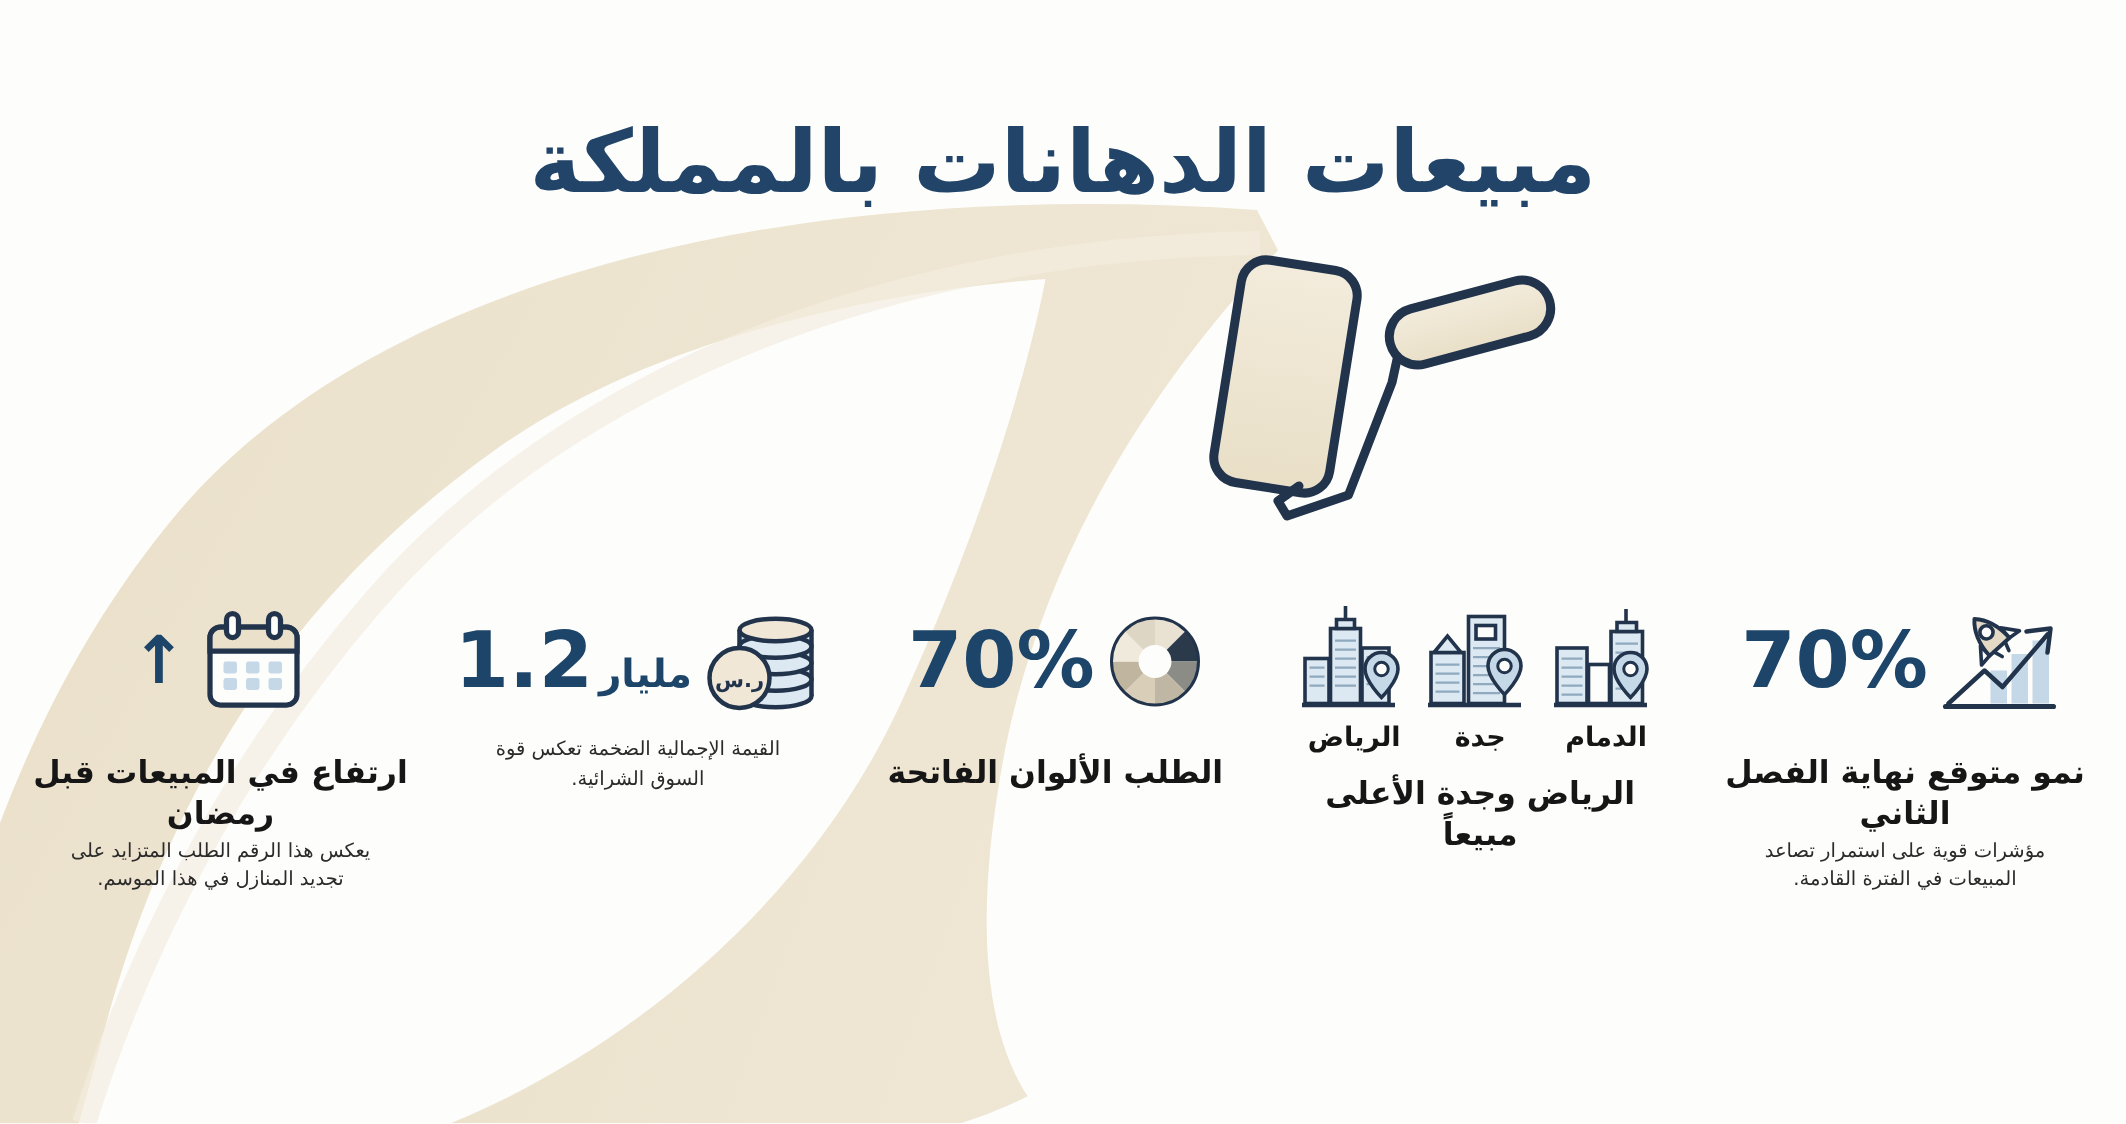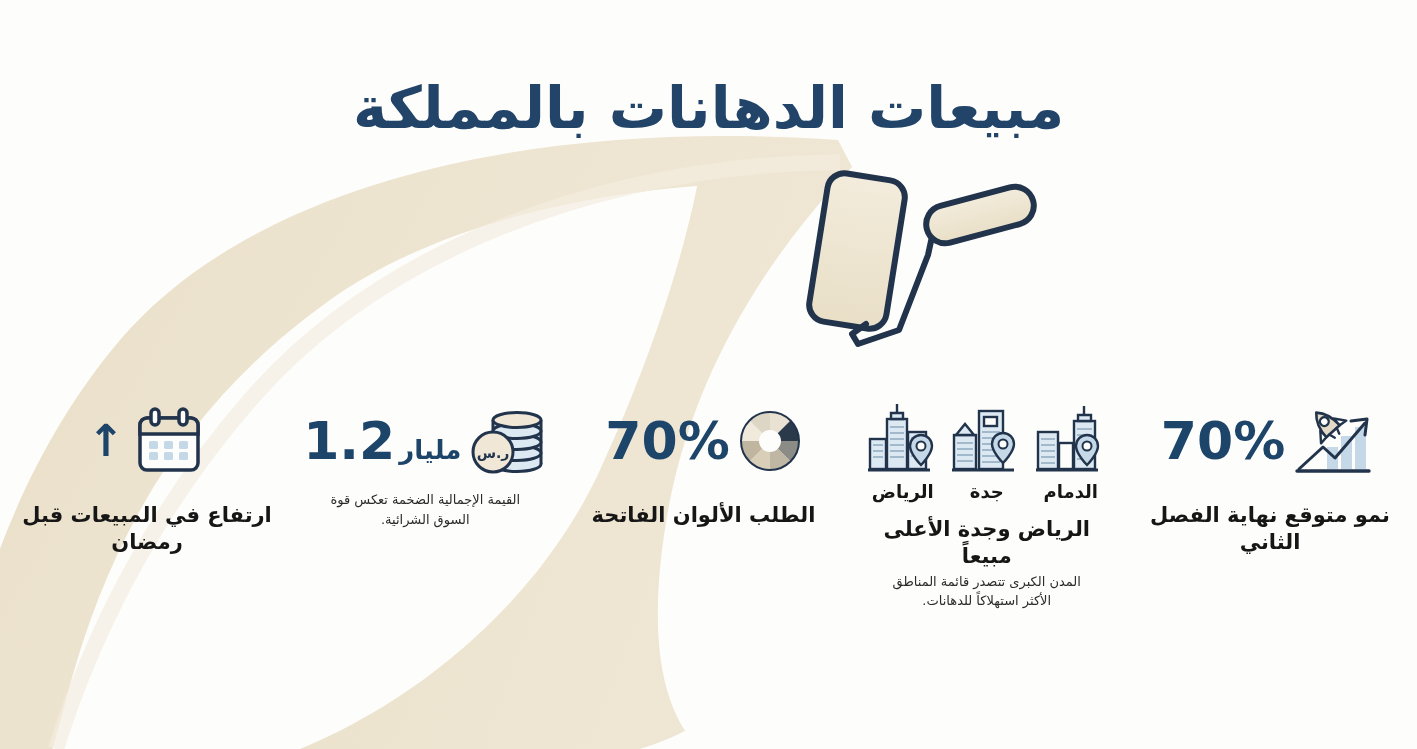--- a/index.html
+++ b/index.html
@@ -221,20 +221,21 @@
             <rect x="17" y="37" width="9" height="8" rx="1.6"></rect>
             <rect x="32" y="37" width="9" height="8" rx="1.6"></rect>
             <rect x="47" y="37" width="9" height="8" rx="1.6"></rect>
             <rect x="17" y="48" width="9" height="8" rx="1.6"></rect>
             <rect x="32" y="48" width="9" height="8" rx="1.6"></rect>
             <rect x="47" y="48" width="9" height="8" rx="1.6"></rect>
           </g>
         </svg>
       </div>
       <div class="stat-heading">ارتفاع في المبيعات قبل رمضان</div>
+      <div class="stat-body">يعكس هذا الرقم الطلب المتزايد على تجديد المنازل في هذا الموسم.</div>
     </div>
 
     <div class="stat-card">
       <div class="stat-figure-row">
         <div class="stat-value">
           <span class="unit">مليار</span>
           <span>1.2</span>
         </div>
         <svg class="stat-icon" width="78" height="70" viewBox="0 0 78 70">
           <g stroke="#22334C" stroke-width="3" fill="#DCE8F2">
@@ -335,21 +336,20 @@
             </g>
             <path d="M53,36 a11,11 0 0 1 11,11 c0,8 -11,19 -11,19 c0,0 -11,-11 -11,-19 a11,11 0 0 1 11,-11 z" fill="#C5D8E8" stroke="#22334C" stroke-width="2.4"></path>
             <circle cx="53" cy="47" r="4.5" fill="#FDFDFB" stroke="#22334C" stroke-width="2"></circle>
             <path d="M2,71 h62" stroke="#22334C" stroke-width="3" fill="none"></path>
           </svg>
           <span class="city-label">الدمام</span>
         </div>
 
       </div>
       <div class="stat-heading">الرياض وجدة الأعلى مبيعاً</div>
-      <div class="stat-body">المدن الكبرى تتصدر قائمة المناطق الأكثر استهلاكاً للدهانات.</div>
     </div>
 
     <div class="stat-card">
       <div class="stat-figure-row">
         <div class="stat-value">
           <span>70%</span>
         </div>
         <svg class="stat-icon" width="86" height="76" viewBox="0 0 86 76">
           <g fill="#C5D8E8">
             <rect x="34" y="44" width="11" height="22"></rect>
@@ -362,16 +362,17 @@
             <path d="M38,4 c7,7 9,17 9,25 h-18 c0,-8 2,-18 9,-25 z" fill="#E3D9C4" stroke="#22334C" stroke-width="2.6" stroke-linejoin="round"></path>
             <circle cx="38" cy="16" r="4.4" fill="#FDFDFB" stroke="#22334C" stroke-width="2.4"></circle>
             <path d="M29,20 l-8,10 l8,-1 z" fill="#FDFDFB" stroke="#22334C" stroke-width="2.4" stroke-linejoin="round"></path>
             <path d="M47,20 l8,10 l-8,-1 z" fill="#FDFDFB" stroke="#22334C" stroke-width="2.4" stroke-linejoin="round"></path>
             <path d="M33,29 l2,6 M43,29 l-2,6" stroke="#22334C" stroke-width="2.4" stroke-linecap="round" fill="none"></path>
           </g>
           <path d="M4,68 h72" stroke="#22334C" stroke-width="3.4" stroke-linecap="round" fill="none"></path>
         </svg>
       </div>
       <div class="stat-heading">نمو متوقع نهاية الفصل الثاني</div>
+      <div class="stat-body">مؤشرات قوية على استمرار تصاعد المبيعات في الفترة القادمة.</div>
     </div>
 
   </div>
 </div>
 
 </body></html>

